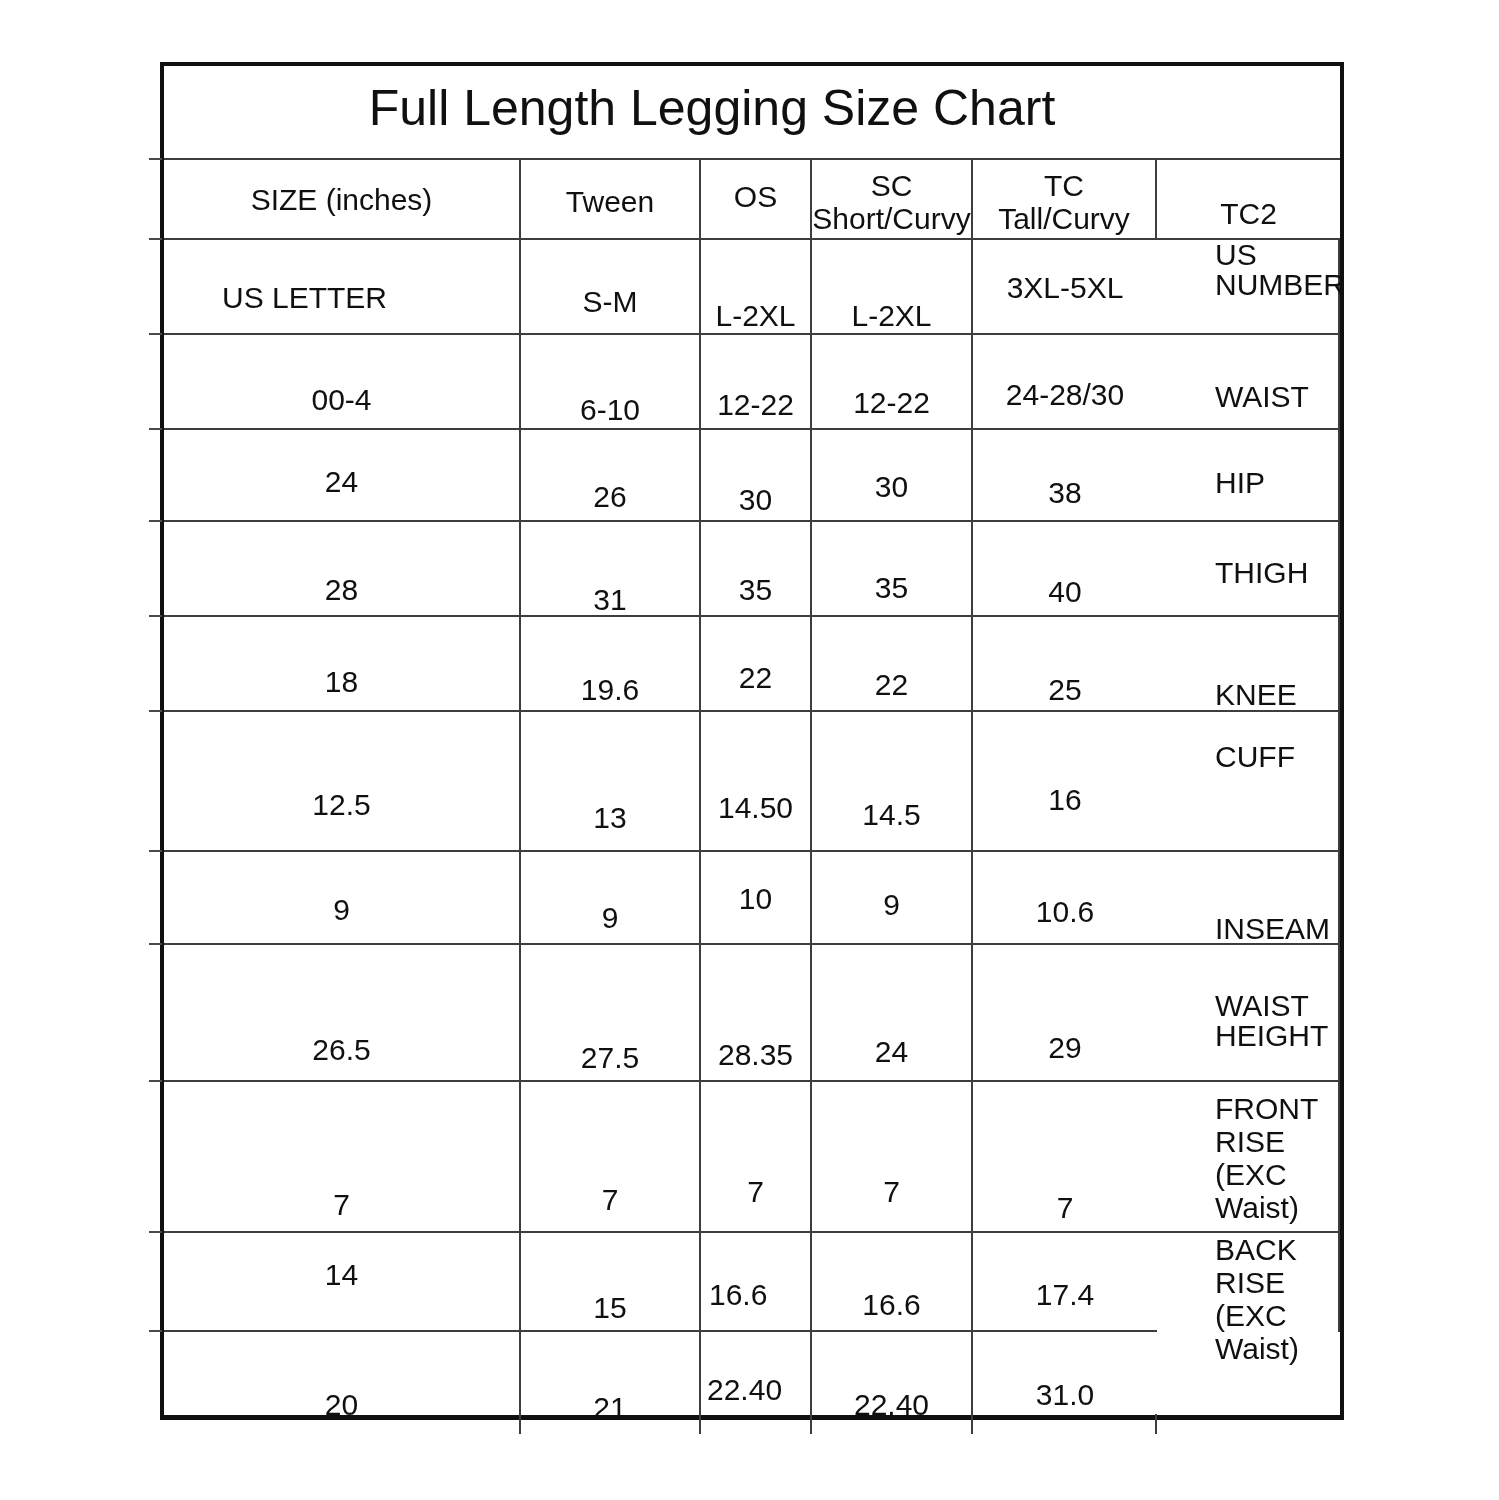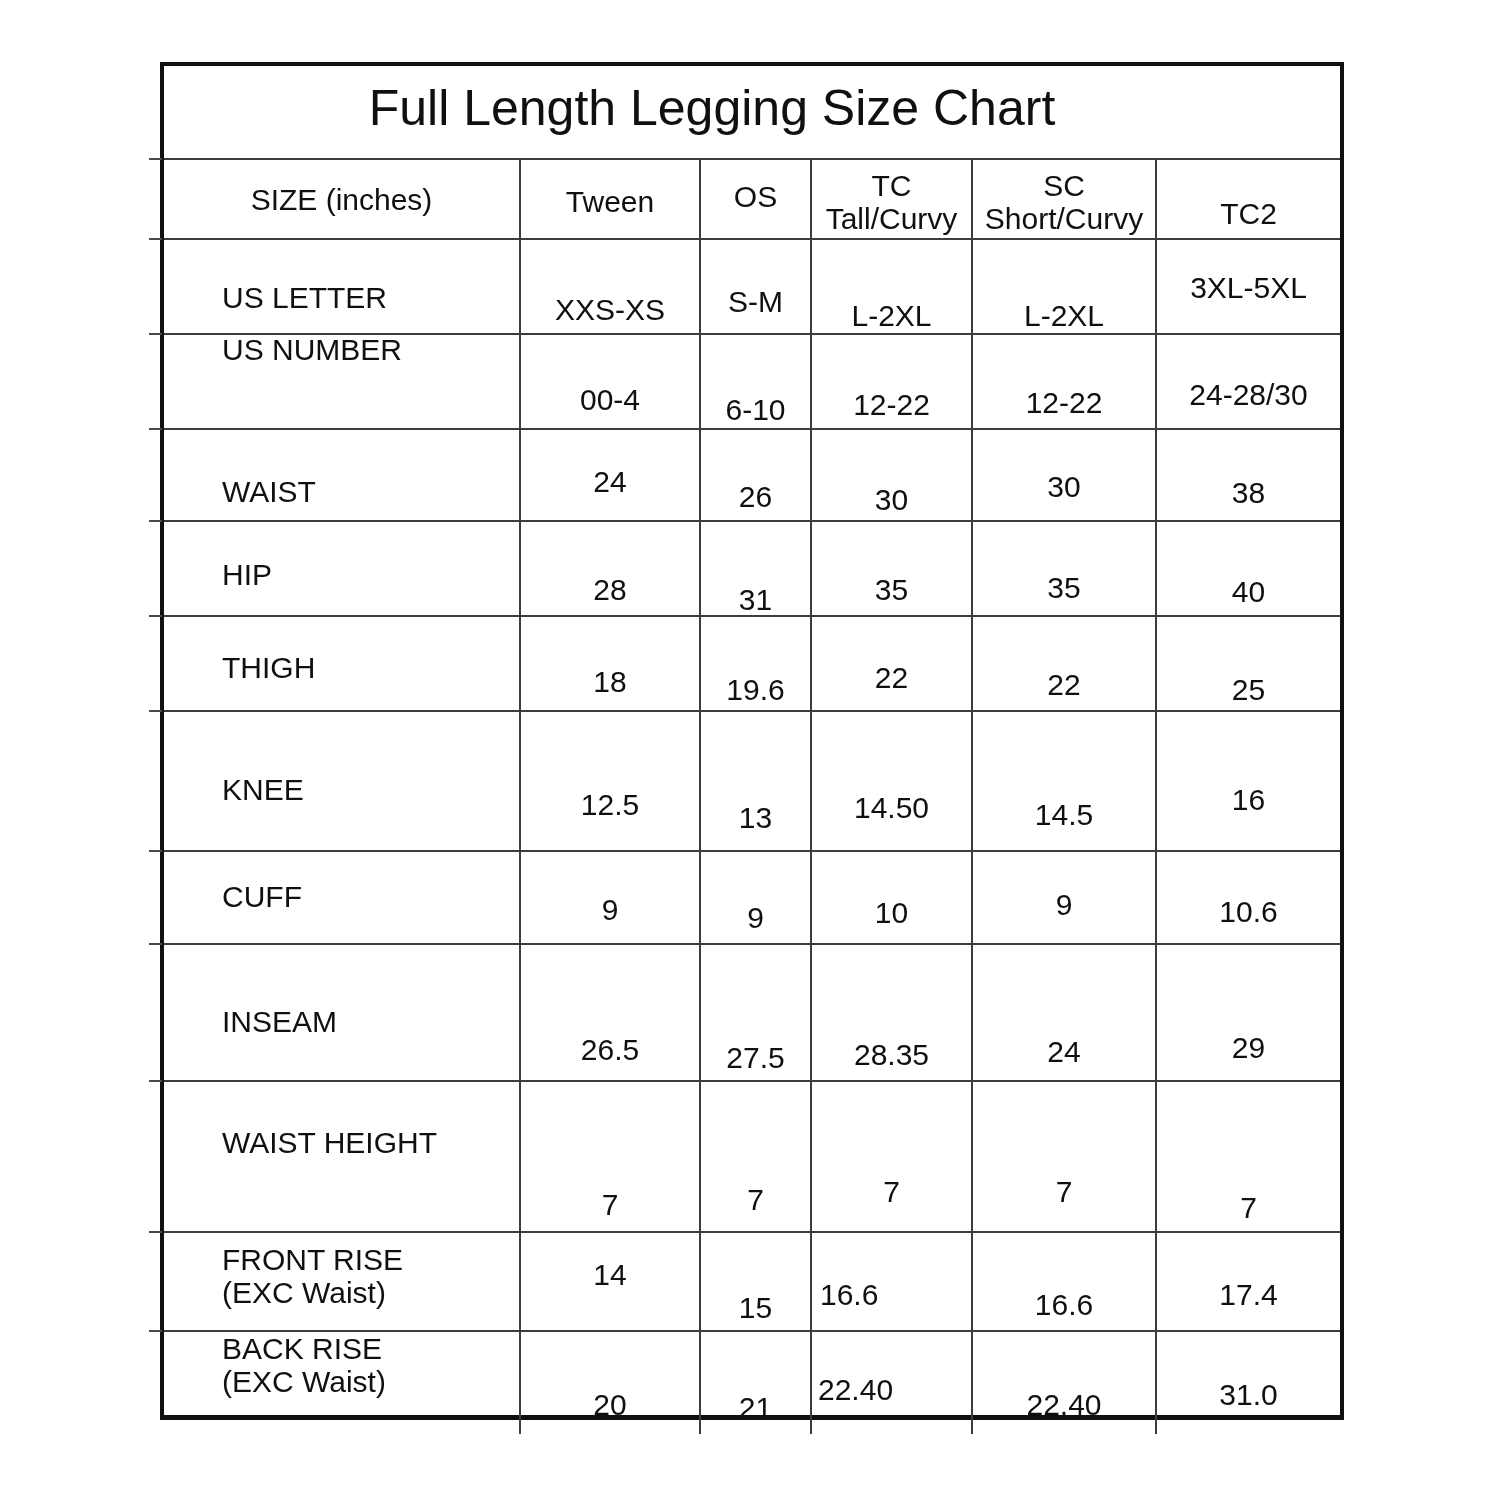--- a/index.html
+++ b/index.html
@@ -38,28 +38,27 @@
 <body>
 
 <div class="canvas">
   <div class="sheet">
 
     <div class="cell title-cell">Full Length Legging Size Chart</div>
 
     <div class="cell" style="padding-top:25px">SIZE (inches)</div>
     <div class="cell" style="padding-top:27px">Tween</div>
     <div class="cell" style="padding-top:22px">OS</div>
+    <div class="cell hdr2" style="padding-top:9px">SC
+Short/Curvy</div>
     <div class="cell hdr2" style="padding-top:9px">TC
 Tall/Curvy</div>
-    <div class="cell hdr2" style="padding-top:9px">SC
-Short/Curvy</div>
     <div class="cell nr" style="padding-top:39px">TC2</div>
 
     <div class="cell lbl" style="padding-top:43px">US LETTER</div>
-    <div class="cell" style="padding-top:55px">XXS-XS</div>
     <div class="cell" style="padding-top:47px">S-M</div>
     <div class="cell" style="padding-top:61px">L-2XL</div>
     <div class="cell" style="padding-top:61px">L-2XL</div>
     <div class="cell nr" style="padding-top:33px">3XL-5XL</div>
 
     <div class="cell lbl" style="">US NUMBER</div>
     <div class="cell" style="padding-top:50px">00-4</div>
     <div class="cell" style="padding-top:60px">6-10</div>
     <div class="cell" style="padding-top:55px">12-22</div>
     <div class="cell" style="padding-top:53px">12-22</div>
@@ -89,21 +88,21 @@
     <div class="cell lbl" style="padding-top:63px">KNEE</div>
     <div class="cell" style="padding-top:78px">12.5</div>
     <div class="cell" style="padding-top:91px">13</div>
     <div class="cell" style="padding-top:81px">14.50</div>
     <div class="cell" style="padding-top:88px">14.5</div>
     <div class="cell nr" style="padding-top:73px">16</div>
 
     <div class="cell lbl" style="padding-top:30px">CUFF</div>
     <div class="cell" style="padding-top:43px">9</div>
     <div class="cell" style="padding-top:51px">9</div>
-    <div class="cell" style="padding-top:46px">10</div>
+    <div class="cell" style="padding-top:32px">10</div>
     <div class="cell" style="padding-top:38px">9</div>
     <div class="cell nr" style="padding-top:45px">10.6</div>
 
     <div class="cell lbl" style="padding-top:62px">INSEAM</div>
     <div class="cell" style="padding-top:90px">26.5</div>
     <div class="cell" style="padding-top:98px">27.5</div>
     <div class="cell" style="padding-top:95px">28.35</div>
     <div class="cell" style="padding-top:92px">24</div>
     <div class="cell nr" style="padding-top:88px">29</div>
 

